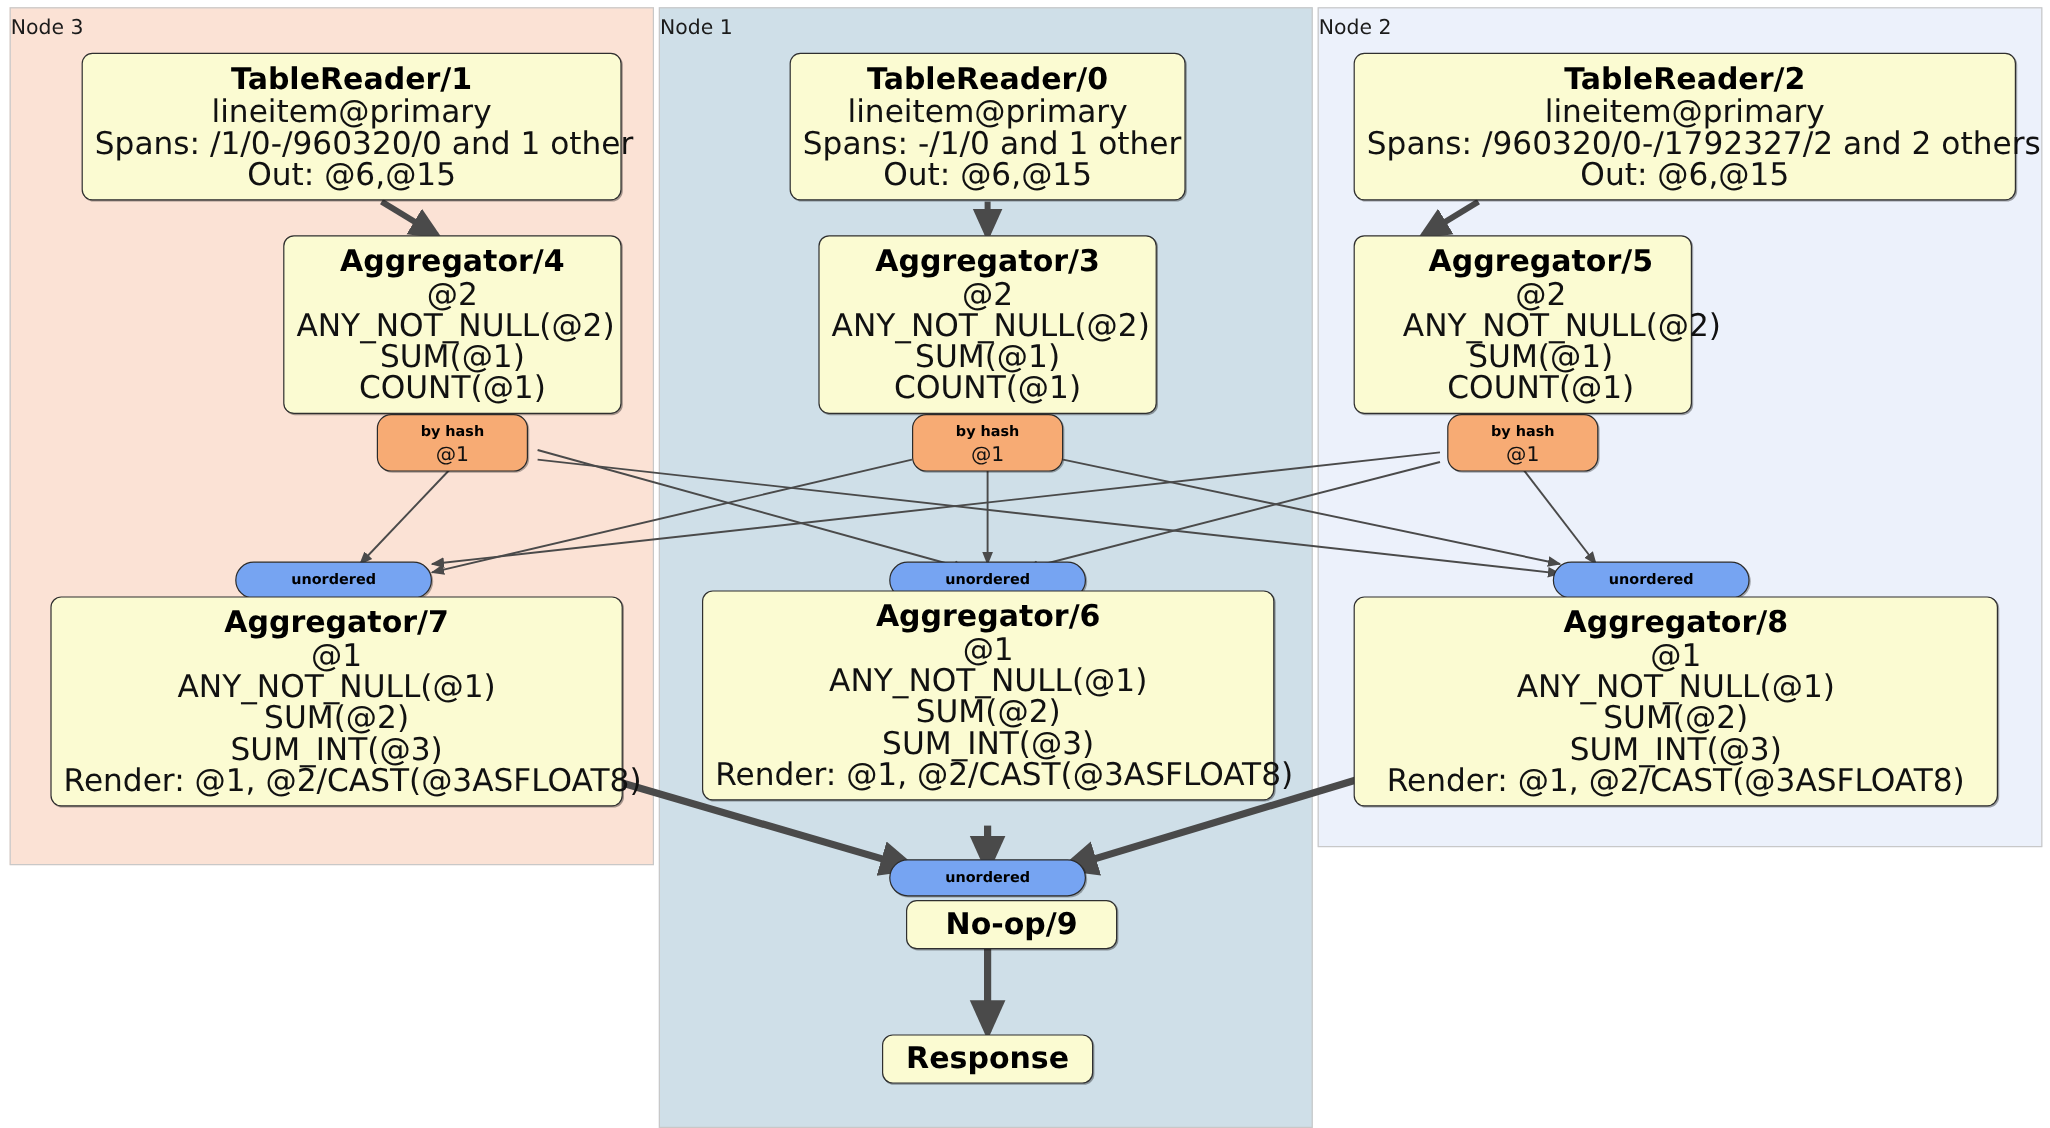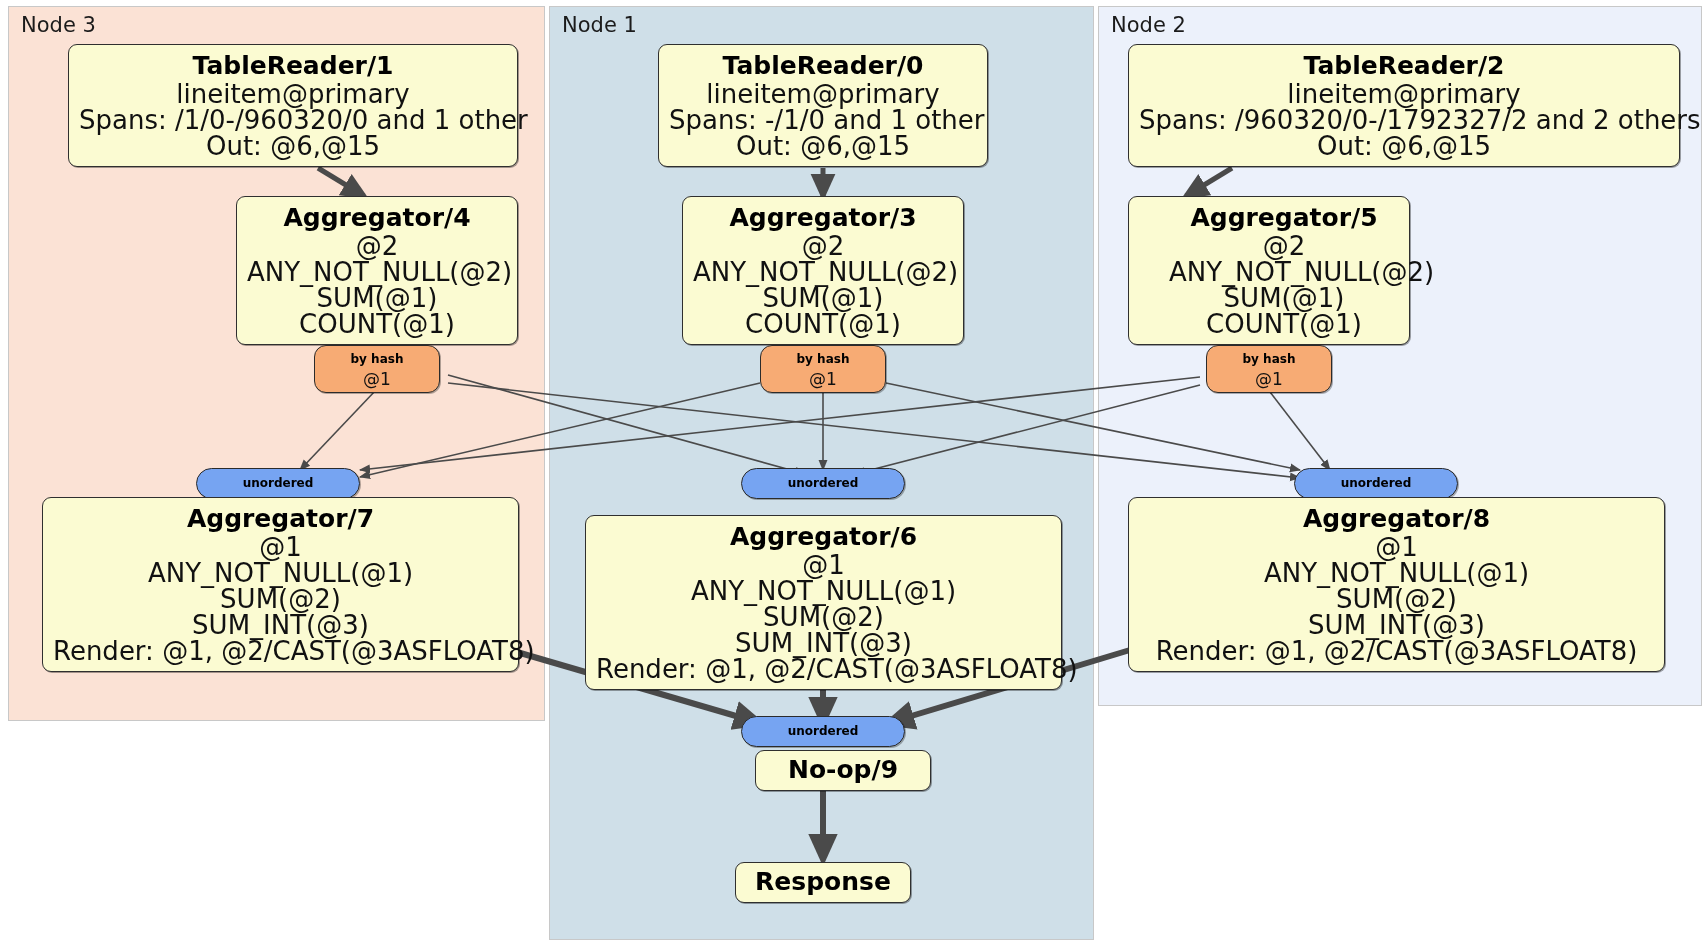--- a/index.html
+++ b/index.html
@@ -23,22 +23,22 @@
 
   
   .node-panel {
     position: absolute;
     border: 1px solid #c8c8c8;
     box-sizing: border-box;
   }
   .node-panel .node-label {
     position: absolute;
     top: 6px;
-    left: 12px;
-    font-size: 21px;
+    left: 0;
+    font-size: 17px;
     color: #1b1b1b;
     font-family: "DejaVu Sans", sans-serif;
     white-space: nowrap;
   }
 
   #panel-node3 {
     left: 8px;  top: 6px;  width: 537px; height: 715px;
     background: #fbe2d5;
   }
   #panel-node1 {
@@ -238,21 +238,21 @@
 
   <div class="proc" id="agg7" style="left:42px; top:497px; width:477px;">
     <div class="title">Aggregator/7</div>
     <div class="detail">@1</div>
     <div class="detail">ANY_NOT_NULL(@1)</div>
     <div class="detail">SUM(@2)</div>
     <div class="detail">SUM_INT(@3)</div>
     <div class="detail">Render: @1, @2/CAST(@3ASFLOAT8)</div>
   </div>
 
-  <div class="proc" id="agg6" style="left:585px; top:515px; width:477px;">
+  <div class="proc" id="agg6" style="left:585px; top:492px; width:477px;">
     <div class="title">Aggregator/6</div>
     <div class="detail">@1</div>
     <div class="detail">ANY_NOT_NULL(@1)</div>
     <div class="detail">SUM(@2)</div>
     <div class="detail">SUM_INT(@3)</div>
     <div class="detail">Render: @1, @2/CAST(@3ASFLOAT8)</div>
   </div>
 
   <div class="proc" id="agg8" style="left:1128px; top:497px; width:537px;">
     <div class="title">Aggregator/8</div>

